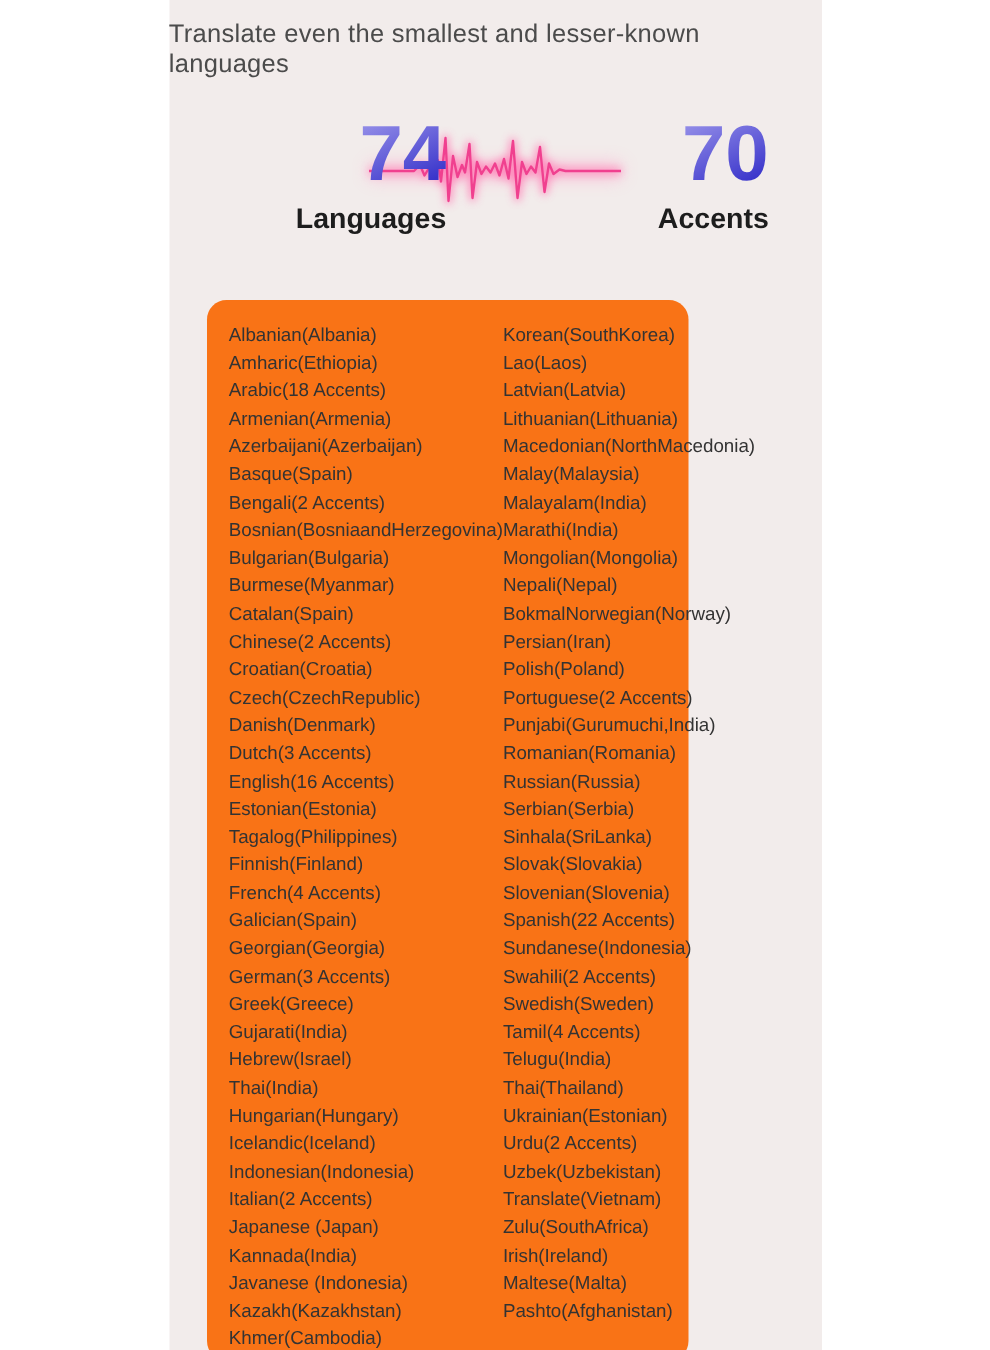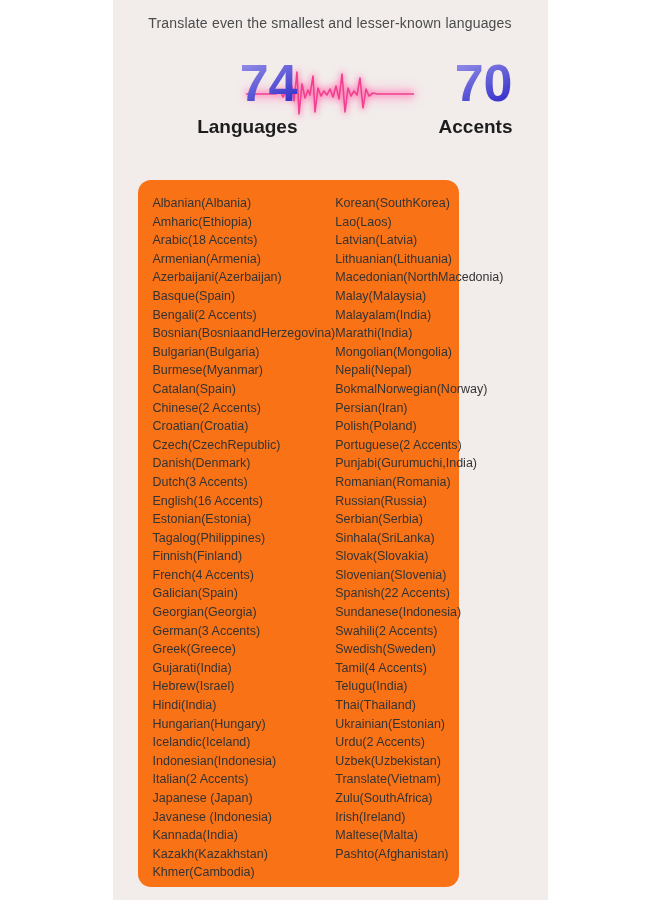--- a/index.html
+++ b/index.html
@@ -13,22 +13,21 @@
   }
   .page {
     position: relative;
     width: 435px;
     height: 900px;
     margin: 0 auto;
     background: #f2eceb;
   }
   .title {
     padding-top: 13px;
-    text-align: center;
-    font-size: 14px;
+    font-size: 17px;
     line-height: 20px;
     color: #4b4b4b;
     letter-spacing: 0.2px;
   }
   .stats {
     position: relative;
     margin-top: 16px;
     height: 92px;
   }
   .stat {
@@ -145,28 +144,28 @@
         <div class="lang-item">Estonian(Estonia)</div>
         <div class="lang-item">Tagalog(Philippines)</div>
         <div class="lang-item">Finnish(Finland)</div>
         <div class="lang-item">French(4 Accents)</div>
         <div class="lang-item">Galician(Spain)</div>
         <div class="lang-item">Georgian(Georgia)</div>
         <div class="lang-item">German(3 Accents)</div>
         <div class="lang-item">Greek(Greece)</div>
         <div class="lang-item">Gujarati(India)</div>
         <div class="lang-item">Hebrew(Israel)</div>
-        <div class="lang-item">Hindi(India)</div>
+        <div class="lang-item">Thai(India)</div>
         <div class="lang-item">Hungarian(Hungary)</div>
         <div class="lang-item">Icelandic(Iceland)</div>
         <div class="lang-item">Indonesian(Indonesia)</div>
         <div class="lang-item">Italian(2 Accents)</div>
         <div class="lang-item">Japanese (Japan)</div>
+        <div class="lang-item">Kannada(India)</div>
         <div class="lang-item">Javanese (Indonesia)</div>
-        <div class="lang-item">Kannada(India)</div>
         <div class="lang-item">Kazakh(Kazakhstan)</div>
         <div class="lang-item">Khmer(Cambodia)</div>
       </div>
     <div class="lang-col lang-col-right" id="col-right">
         <div class="lang-item">Korean(SouthKorea)</div>
         <div class="lang-item">Lao(Laos)</div>
         <div class="lang-item">Latvian(Latvia)</div>
         <div class="lang-item">Lithuanian(Lithuania)</div>
         <div class="lang-item">Macedonian(NorthMacedonia)</div>
         <div class="lang-item">Malay(Malaysia)</div>

